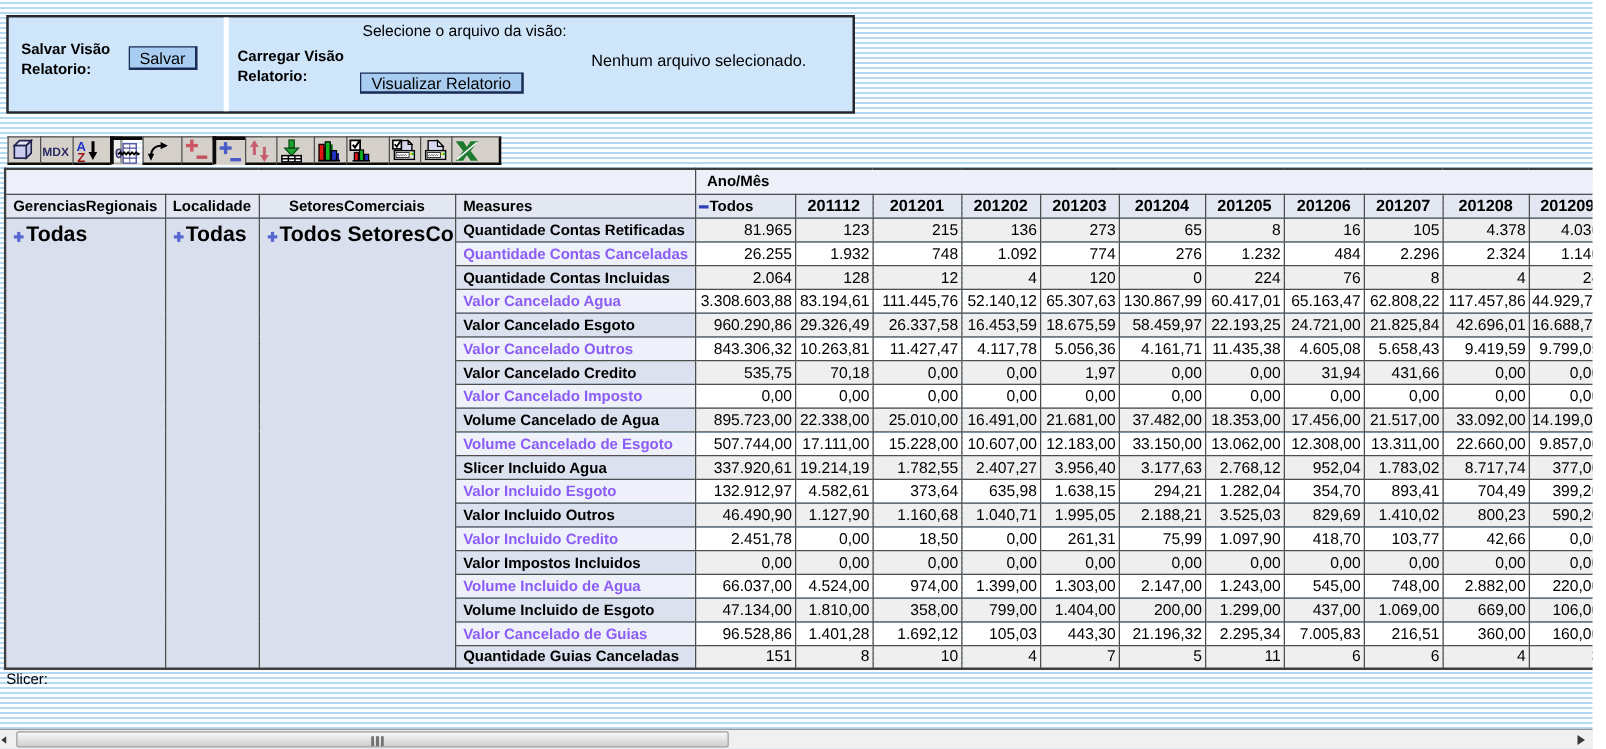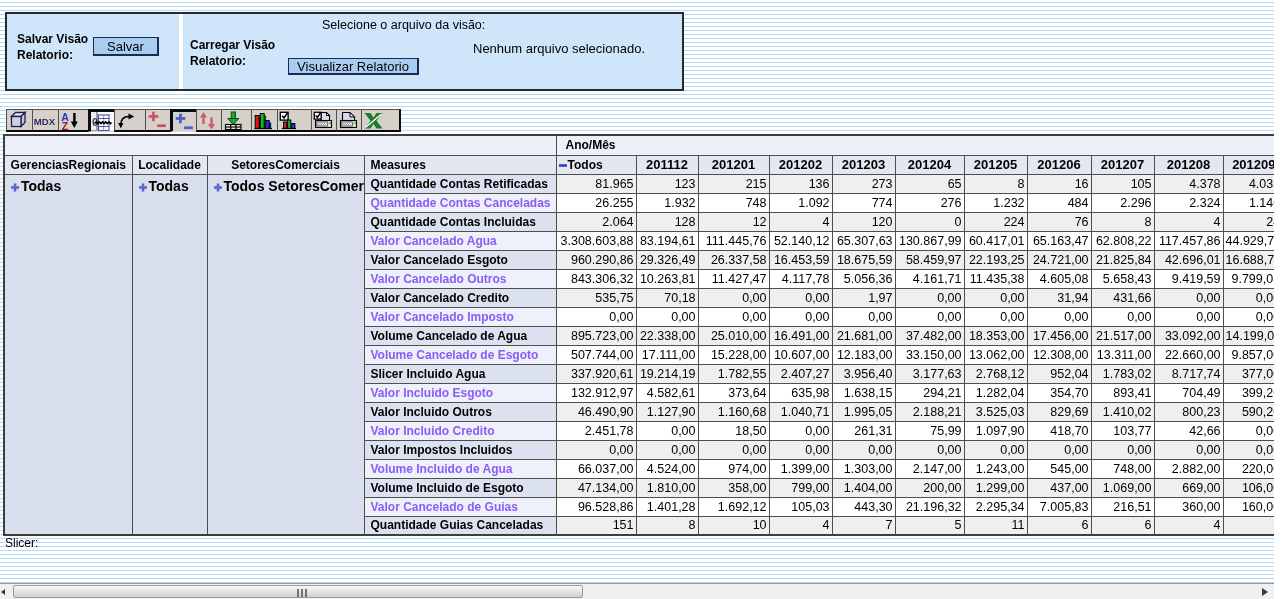--- a/index.html
+++ b/index.html
@@ -45,21 +45,21 @@
 
 #tblwrap { position:absolute; left:3px; top:134px; width:1271px; height:402px; overflow:hidden; }
 table.piv { border-collapse:collapse; table-layout:fixed; width:1283px; border:2px solid #3e3e3e; }
 table.piv td {
   border:1px solid #4e4e4e; overflow:hidden; white-space:nowrap;
   font-size:12px; padding:0 2px; height:19px;
 }
 table.piv td.hdrm { background:#e3e7f2; color:#000; font-weight:bold; text-align:center; font-size:13px; }
 table.piv td.hdr { background:#e3e7f2; color:#000; font-weight:bold; text-align:center; font-size:12px; }
 table.piv td.hdrl { background:#e3e7f2; color:#000; font-weight:bold; text-align:left; font-size:12px; }
-table.piv td.dim { background:#dadfed; color:#000; font-weight:bold; text-align:left; vertical-align:top; padding-top:3px; padding-left:6px; font-size:14px; }
+table.piv td.dim { background:#dadfed; color:#000; font-weight:bold; text-align:left; vertical-align:top; padding-top:3px; padding-left:6px; font-size:17px; }
 table.piv td.meas0 { background:#dce1ef; color:#000; font-weight:bold; text-align:left; font-size:12px; }
 table.piv td.meas1 { background:#eef1f9; color:#8b5cf6; font-weight:bold; text-align:left; font-size:12px; }
 table.piv td.hdr1 { background:#edf0f8 !important; }
 table.piv td.d0 { background:#efefef; color:#000; text-align:right; font-size:12.5px; }
 table.piv td.d1 { background:#ffffff; color:#000; text-align:right; font-size:12.5px; }
 
 #slicer { position:absolute; left:5px; top:536px; font-size:12px; color:#000; }
 #hsb { position:absolute; left:0; top:583px; width:1274px; height:16px; background:#f0f0f0; border-top:1px solid #9a9a9a; }
 #hsb .thumb {
   position:absolute; left:13px; top:1px; width:570px; height:13px;
@@ -72,23 +72,23 @@
 .arrr { position:absolute; left:1262px; top:592px; width:0; height:0;
   border-top:4.5px solid transparent; border-bottom:4.5px solid transparent; border-left:6px solid #383838; margin-top:-4.5px;}
 </style>
 </head>
 <body>
 <div id="page">
 
   <div id="formbox">
     <div class="divider"></div>
     <div class="flabel" style="left:10px; top:17px;">Salvar Visão<br>Relatorio:</div>
-    <div class="btn-blue" style="left:86px; top:23px; width:66px; height:19px; line-height:17px;">Salvar</div>
+    <div class="btn-blue" style="left:96px; top:23px; width:55px; height:19px; line-height:17px;">Salvar</div>
     <div class="flabel" style="left:183px; top:23px;">Carregar Visão<br>Relatorio:</div>
-    <div style="position:absolute; left:283px; top:4px; font-size:12.5px; color:#000;margin-left:32px;">Selecione o arquivo da visão:</div>
+    <div style="position:absolute; left:283px; top:4px; font-size:12.5px; color:#000;">Selecione o arquivo da visão:</div>
     <div style="position:absolute; left:466px; top:27px; font-size:13px; color:#000;">Nenhum arquivo selecionado.</div>
     <div class="btn-blue" style="left:281px; top:44px; width:131px; height:17px; line-height:15px;">Visualizar Relatorio</div>
   </div>
 
   <div class="tb" style="left:6px;" id="b1">
       <svg width="21" height="20" viewBox="0 0 21 20">
 <polygon points="3.5,5.5 7.5,1.5 17,1.5 13,5.5" fill="#e4e4f6" stroke="#20204c" stroke-width="1.3"></polygon>
 <polygon points="13,5.5 17,1.5 17,11.5 13,15.5" fill="#c4c4e4" stroke="#20204c" stroke-width="1.3"></polygon>
 <rect x="3.5" y="5.5" width="9.5" height="10" fill="#ccccee" stroke="#20204c" stroke-width="1.3"></rect>
 </svg>

